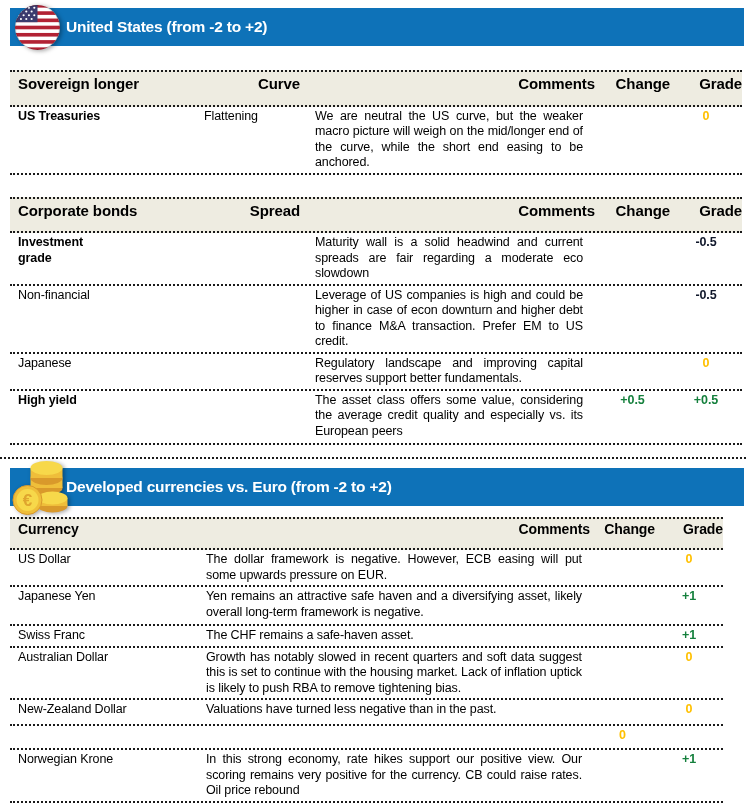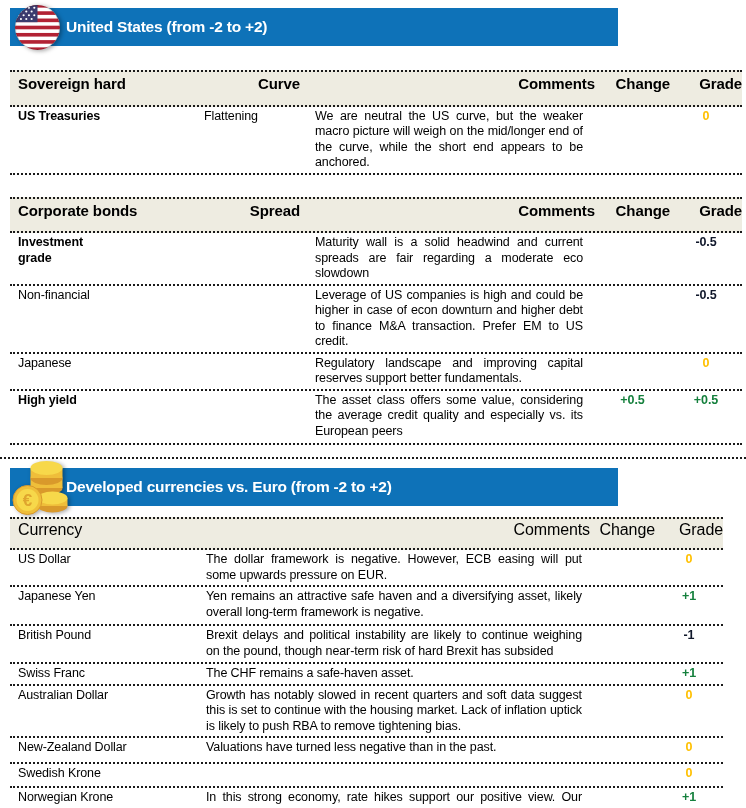--- a/index.html
+++ b/index.html
@@ -4,21 +4,21 @@
 <style>
   html,body{margin:0;padding:0;}
   body{
     width:746px;height:808px;background:#ffffff;overflow:hidden;
     font-family:"Liberation Sans",sans-serif;color:#000;
   }
   .page{position:relative;width:746px;padding-top:8px;}
 
   
   .bar{
-    position:relative;margin-left:10px;width:608px;height:38px;
+    position:relative;margin-left:10px;width:734px;height:38px;
     background:#0E72B8;display:flex;align-items:center;
   }
   .bar-title{
     color:#fff;font-weight:bold;font-size:15.5px;letter-spacing:-0.2px;
     padding-left:56px;white-space:nowrap;
   }
   .bar-icon{position:absolute;filter:drop-shadow(2px 1px 2px rgba(0,0,0,0.35));}
   .flag-pos{left:4px;top:-4px;width:47px;height:47px;}
   .coins-pos{left:2px;top:-10px;width:57px;height:58px;}
 
@@ -26,21 +26,21 @@
   .tbl{margin-left:10px;}
   .t-bond{width:732px;}
   .t-fx{width:713px;}
   .grid-bond{display:grid;grid-template-columns:180px 110px 295px 75px 72px;}
   .grid-fx{display:grid;grid-template-columns:185px 395px 65px 68px;}
   .thead{
     background:#EEECE1;
     border-top:2px dotted #1a1a1a;border-bottom:2px dotted #1a1a1a;
   }
   .t-bond .thead .cell{font-weight:bold;font-size:15px;padding:4px 0 13px 0;}
-  .t-fx .thead .cell{font-weight:normal;font-size:16px;padding:3px 0 11px 0;}
+  .t-fx .thead .cell{font-weight:bold;font-size:14px;padding:3px 0 11px 0;}
   .thead .h-name{text-align:left;padding-left:8px !important;}
   .thead .h-mid,.thead .h-change,.thead .h-grade{text-align:right;}
   .row{border-bottom:2px dotted #1a1a1a;}
   .cell{font-size:12.5px;line-height:15.5px;letter-spacing:-0.1px;}
   .c-name{padding:2px 4px 2px 8px;}
   .c-attr{padding:2px 4px 2px 14px;}
   .c-comments{text-align:justify;padding:2px 12px 2px 15px;}
   .t-fx .c-comments{padding:2px 8px 2px 11px;}
   .c-change,.c-grade{text-align:center;font-weight:bold;padding-top:2px;}
   .bold{font-weight:bold;}
@@ -103,30 +103,30 @@
         <circle cx="22" cy="22" r="20.6" fill="none" stroke="rgba(0,0,0,0.18)" stroke-width="0.8"></circle>
       </svg>
     </span>
     <span class="bar-title">United States (from -2 to +2)</span>
   </div>
 
   <div class="gap24"></div>
 
   <div class="tbl t-bond">
     <div class="thead grid-bond">
-      <div class="cell h-name">Sovereign hard</div>
+      <div class="cell h-name">Sovereign longer</div>
       <div class="cell h-mid">Curve</div>
       <div class="cell h-mid">Comments</div>
       <div class="cell h-change">Change</div>
       <div class="cell h-grade">Grade</div>
     </div>
     <div class="row grid-bond h62">
       <div class="cell c-name bold">US Treasuries</div>
       <div class="cell c-attr">Flattening</div>
-      <div class="cell c-comments">We are neutral the US curve, but the weaker macro picture will weigh on the mid/longer end of the curve, while the short end appears to be anchored.</div>
+      <div class="cell c-comments">We are neutral the US curve, but the weaker macro picture will weigh on the mid/longer end of the curve, while the short end easing to be anchored.</div>
       <div class="cell c-change val"></div>
       <div class="cell c-grade val" data-tone="gold">0</div>
     </div>
   </div>
 
   <div class="gap22"></div>
 
   <div class="tbl t-bond">
     <div class="thead grid-bond">
       <div class="cell h-name">Corporate bonds</div>
@@ -210,26 +210,20 @@
       <div class="cell c-grade val" data-tone="gold">0</div>
     </div>
 
     <div class="row grid-fx fh39">
       <div class="cell c-name">Japanese Yen</div>
       <div class="cell c-comments">Yen remains an attractive safe haven and a diversifying asset, likely overall long-term framework is negative.</div>
       <div class="cell c-change val"></div>
       <div class="cell c-grade val" data-tone="green">+1</div>
     </div>
 
-    <div class="row grid-fx fh38">
-      <div class="cell c-name">British Pound</div>
-      <div class="cell c-comments">Brexit delays and political instability are likely to continue weighing on the pound, though near-term risk of hard Brexit has subsided</div>
-      <div class="cell c-change val"></div>
-      <div class="cell c-grade val" data-tone="orange">-1</div>
-    </div>
 
     <div class="row grid-fx fh19">
       <div class="cell c-name">Swiss Franc</div>
       <div class="cell c-comments">The CHF remains a safe-haven asset.</div>
       <div class="cell c-change val"></div>
       <div class="cell c-grade val" data-tone="green">+1</div>
     </div>
 
     <div class="row grid-fx fh52">
       <div class="cell c-name">Australian Dollar</div>
@@ -239,21 +233,20 @@
     </div>
 
     <div class="row grid-fx fh26">
       <div class="cell c-name">New-Zealand Dollar</div>
       <div class="cell c-comments">Valuations have turned less negative than in the past.</div>
       <div class="cell c-change val"></div>
       <div class="cell c-grade val" data-tone="gold">0</div>
     </div>
 
     <div class="row grid-fx fh24">
-      <div class="cell c-name">Swedish Krone</div>
       <div class="cell c-comments"></div>
       <div class="cell c-change val"></div>
       <div class="cell c-grade val" data-tone="gold">0</div>
     </div>
 
     <div class="row grid-fx fh48">
       <div class="cell c-name">Norwegian Krone</div>
       <div class="cell c-comments">In this strong economy, rate hikes support our positive view. Our scoring remains very positive for the currency. CB could raise rates. Oil price rebound</div>
       <div class="cell c-change val"></div>
       <div class="cell c-grade val" data-tone="green">+1</div>

